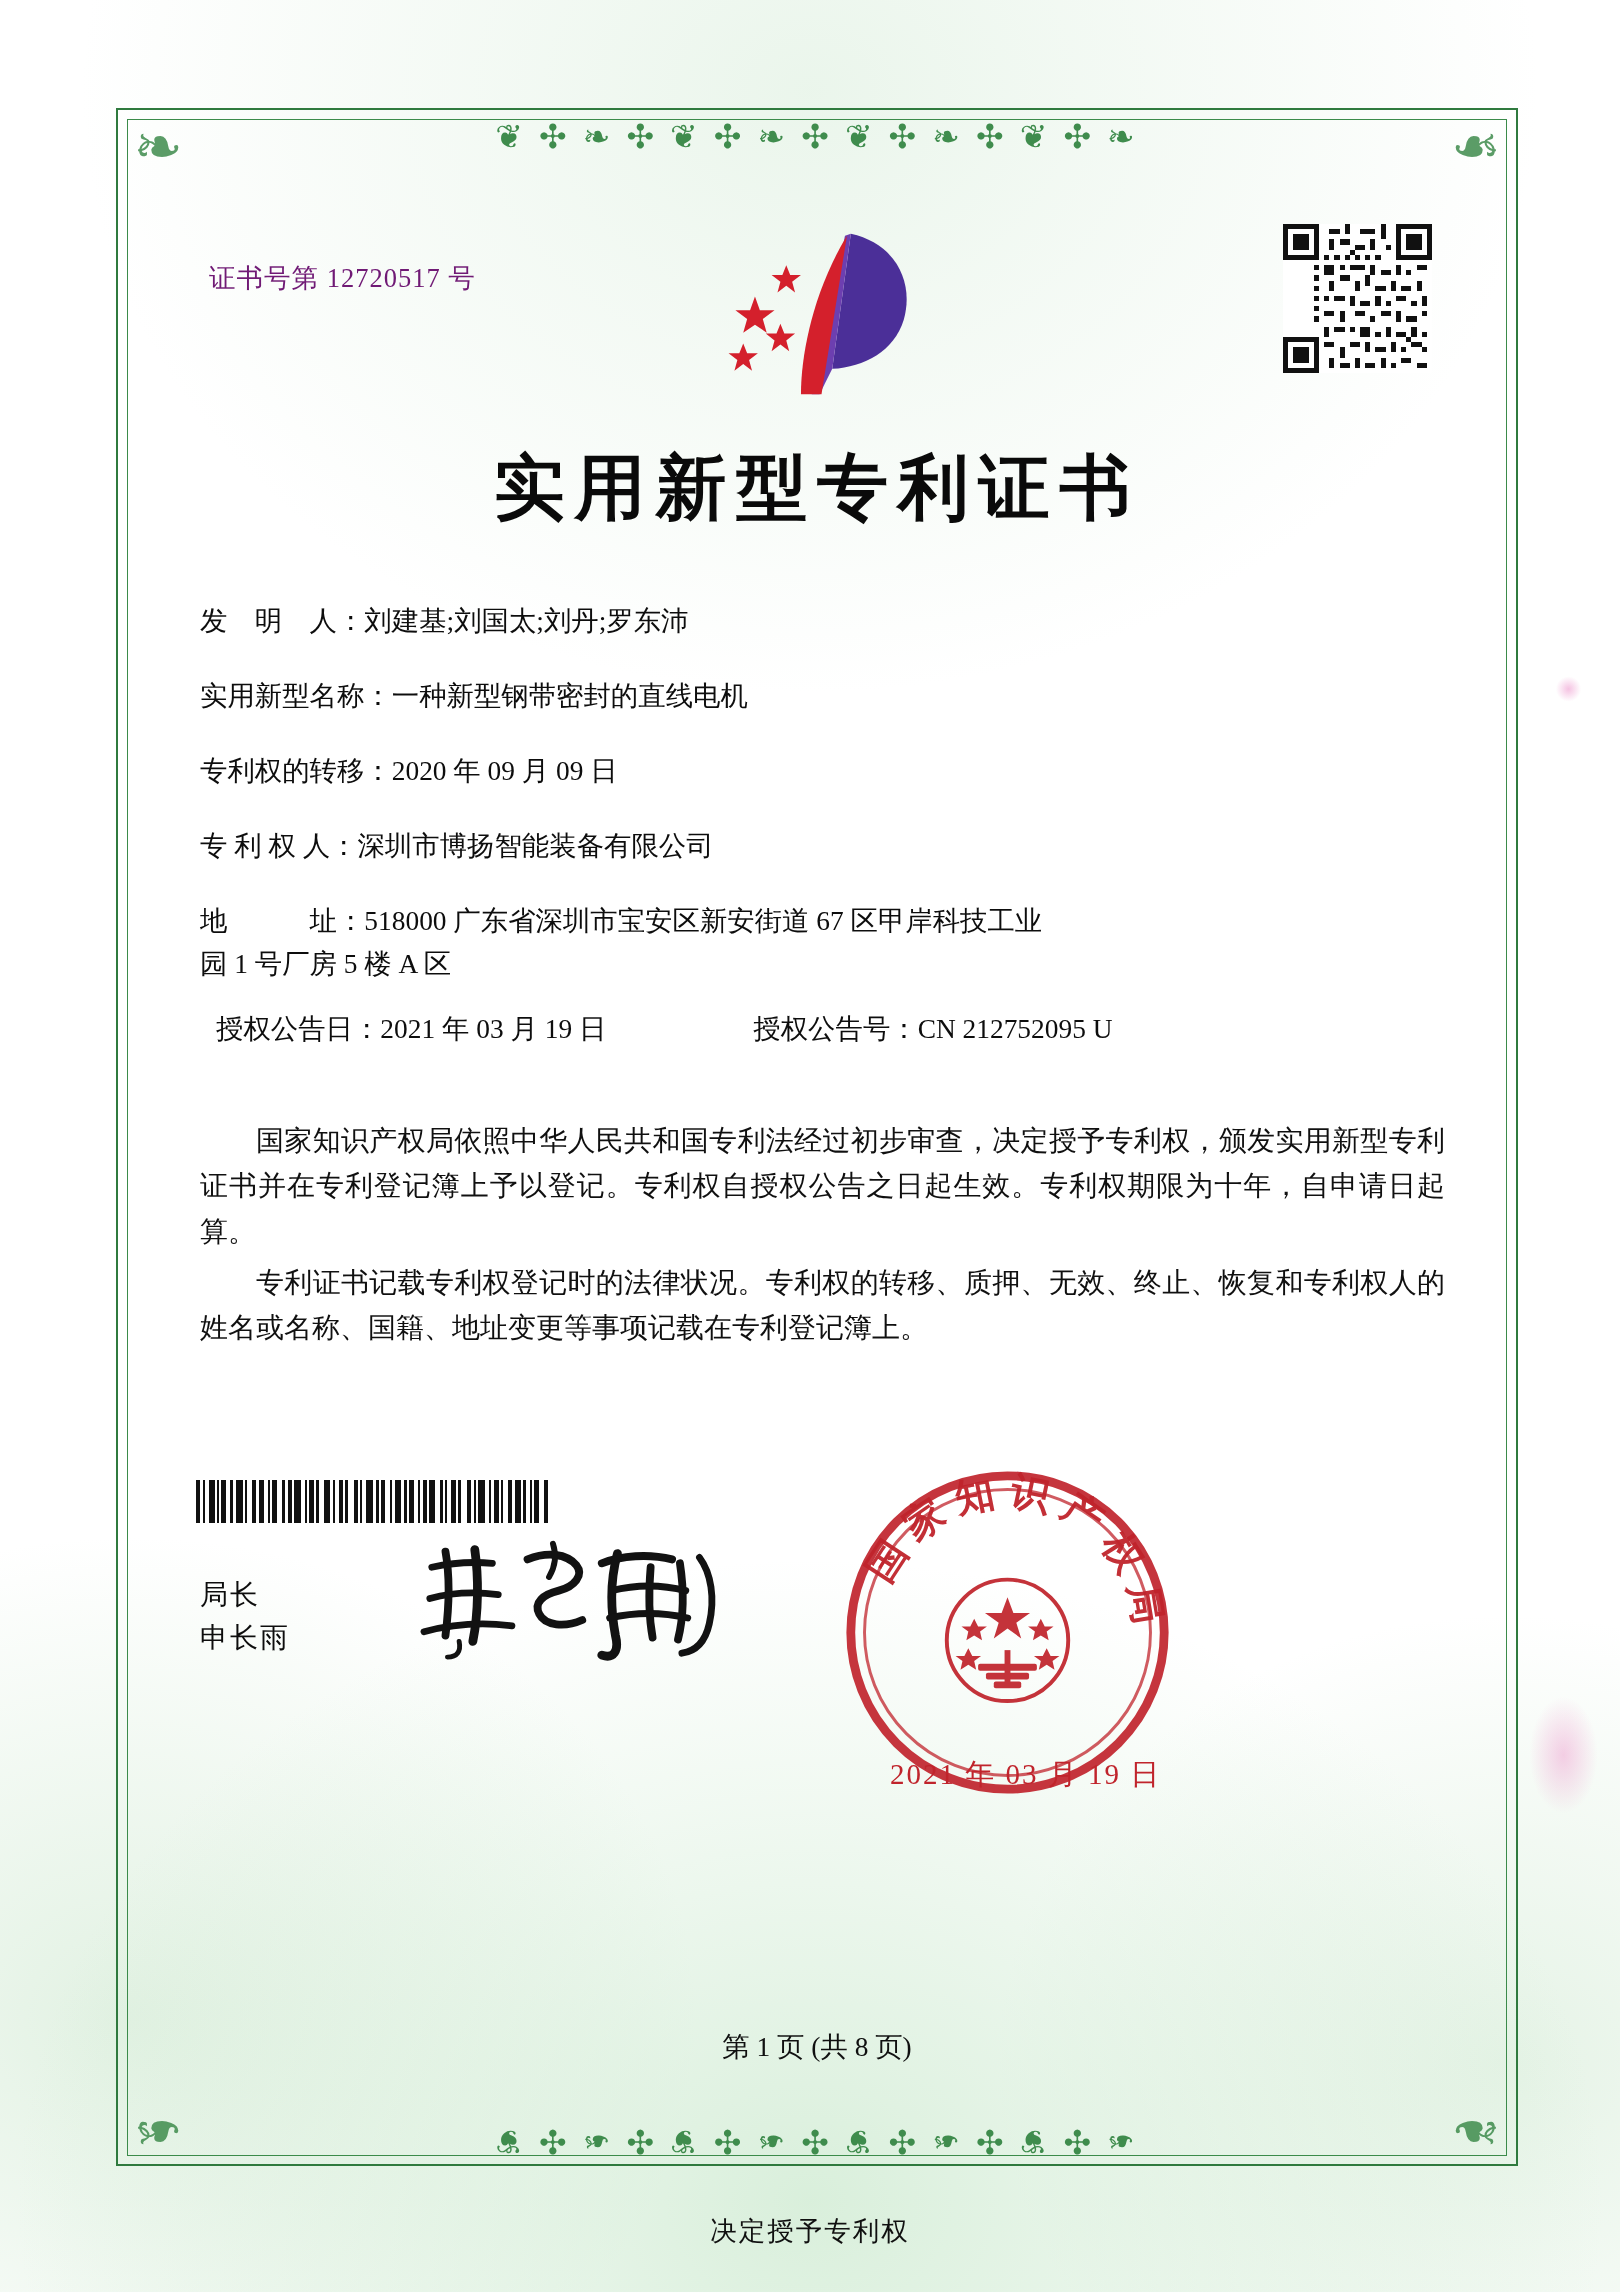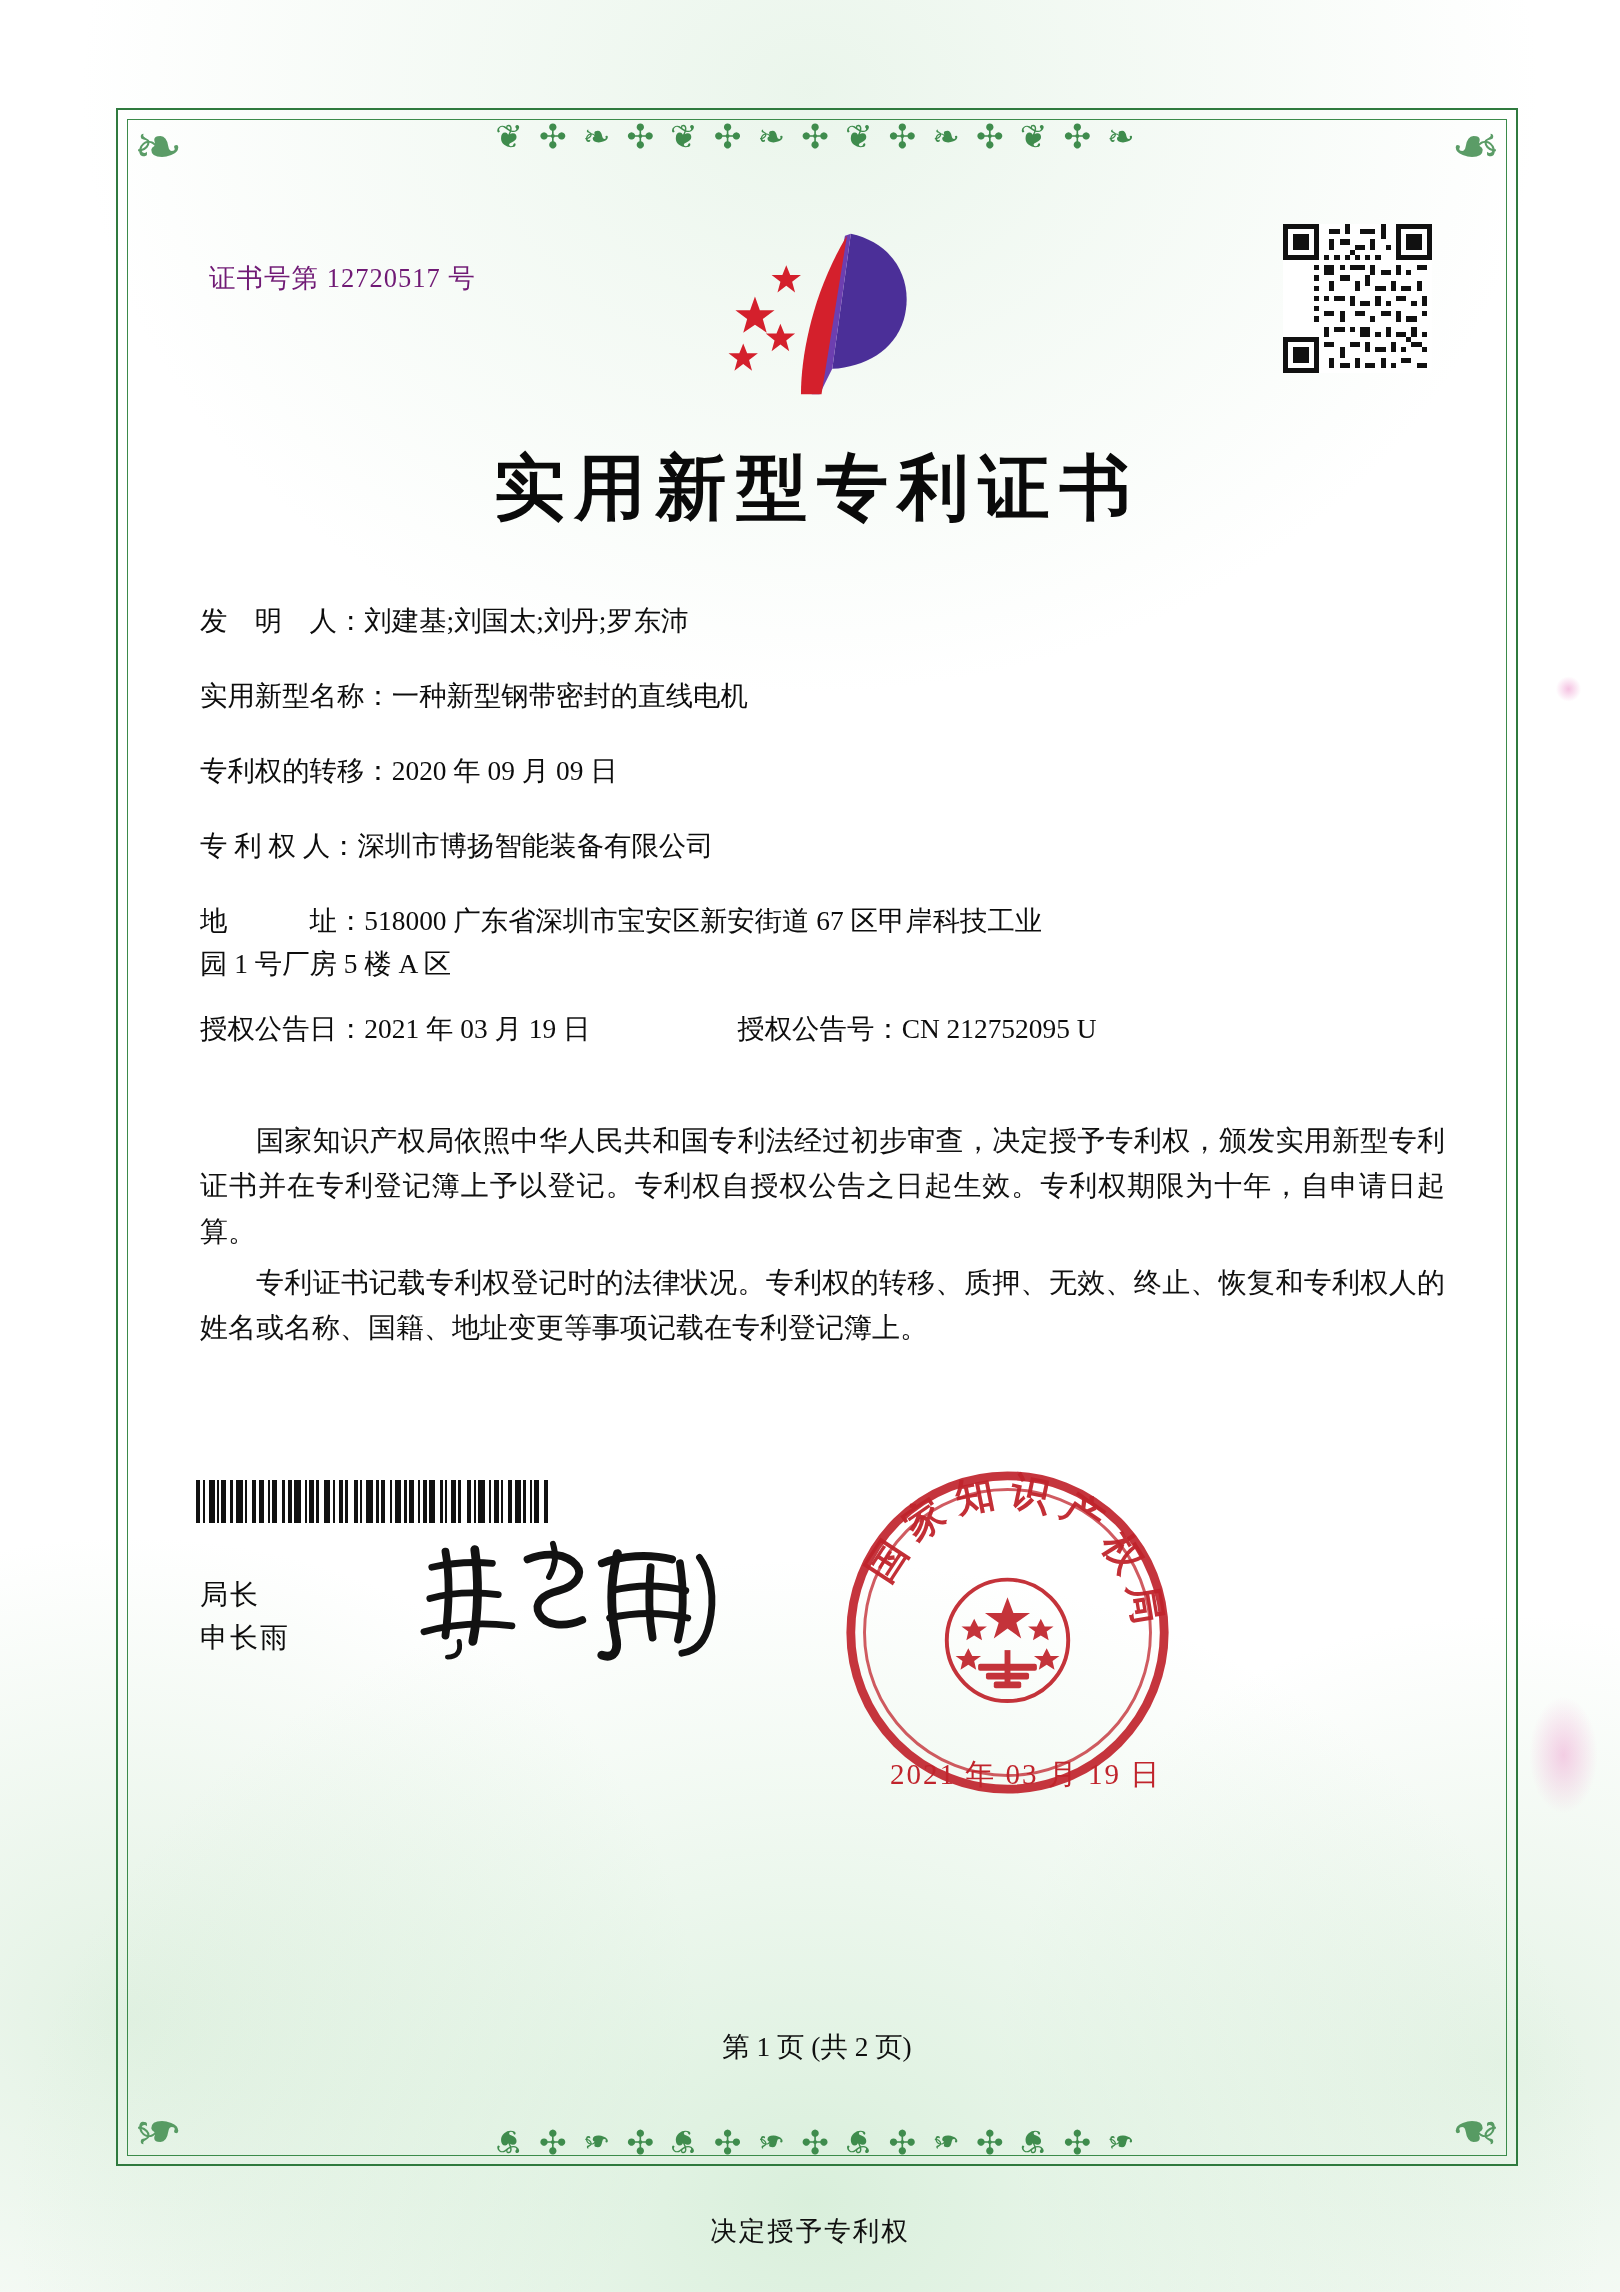--- a/index.html
+++ b/index.html
@@ -161,20 +161,21 @@
   .fv {
     flex: 1;
   }
   .addr-second {
     margin-top: 3.9px;
     font-size: 27.4px;
   }
   .two-col {
     display: flex;
     align-items: center;
+    margin-left: 16px;
   }
   .two-col .col2 {
     margin-left: 147px;
     white-space: nowrap;
   }
 
   .paras {
     position: absolute;
     left: 84px;
     right: 73px;
@@ -601,21 +602,21 @@
             <rect x="-30" y="24" width="60" height="7" rx="2"></rect>
             <rect x="-22" y="33" width="44" height="7" rx="2"></rect>
             <rect x="-14" y="42" width="28" height="7" rx="2"></rect>
             <rect x="-3" y="10" width="6" height="34"></rect>
           </g>
         </g>
       </svg>
     </div>
     <div class="seal-date">2021 年 03 月 19 日</div>
 
-    <div class="page-no">第 1 页 (共 2 页)</div>
+    <div class="page-no">第 1 页 (共 8 页)</div>
   </div>
 
   <div class="footnote">决定授予专利权</div>
 
   <div class="smudge" style="right:39px; top:676px; width:25.5px; height:25.5px; background:radial-gradient(circle, rgba(232,120,190,0.45) 0%, rgba(255,255,255,0) 70%);"></div>
   <div class="smudge" style="right:21.6px; top:1696px; width:69px; height:118px; background:radial-gradient(ellipse, rgba(235,130,195,0.38) 0%, rgba(255,255,255,0) 70%);"></div>
 </div>
 
 
 </body></html>

